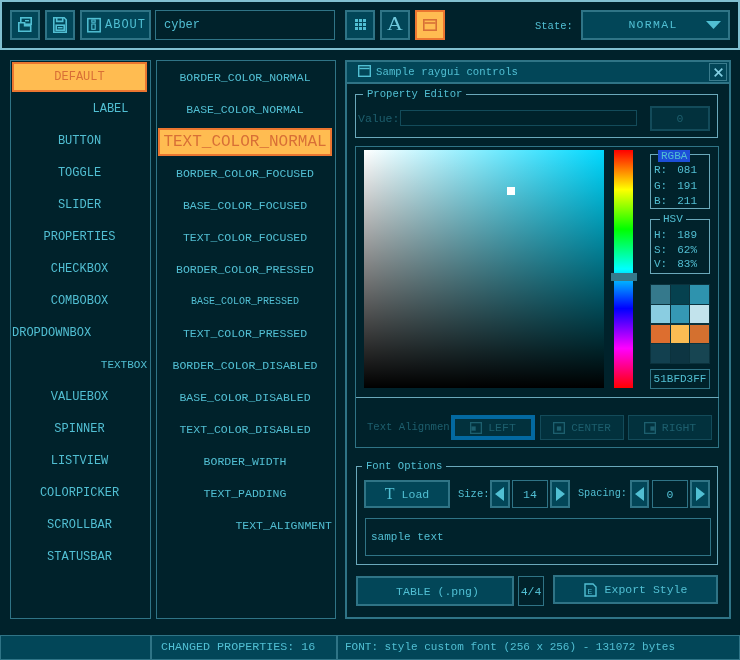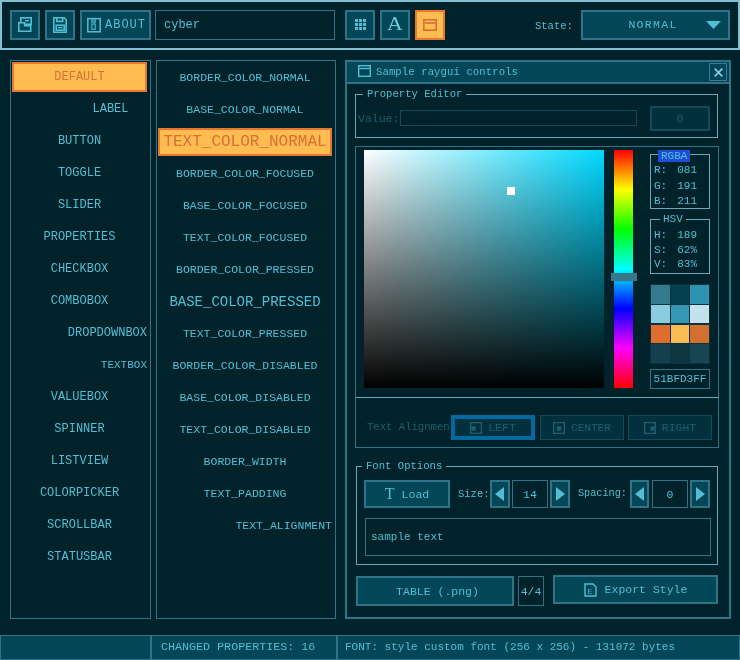--- a/index.html
+++ b/index.html
@@ -76,41 +76,41 @@
 <div class="abs" style="left:12px;top:62px;width:135px;height:30px;background:#ffbc51;border:2px solid #eb7630;"></div>
 <div id="leftlist">
     <div class="abs" style="left:12px;top:62px;width:135px;height:30px;line-height:30px;text-align:center;font-size:12px;color:#d86f36;">DEFAULT</div>
     <div class="abs" style="left:12px;top:94px;width:135px;height:30px;line-height:30px;text-align:center;font-size:12px;color:#51bfd3;margin-left:31px;">LABEL</div>
     <div class="abs" style="left:12px;top:126px;width:135px;height:30px;line-height:30px;text-align:center;font-size:12px;color:#51bfd3;">BUTTON</div>
     <div class="abs" style="left:12px;top:158px;width:135px;height:30px;line-height:30px;text-align:center;font-size:12px;color:#51bfd3;">TOGGLE</div>
     <div class="abs" style="left:12px;top:190px;width:135px;height:30px;line-height:30px;text-align:center;font-size:12px;color:#51bfd3;">SLIDER</div>
     <div class="abs" style="left:12px;top:222px;width:135px;height:30px;line-height:30px;text-align:center;font-size:12px;color:#51bfd3;">PROPERTIES</div>
     <div class="abs" style="left:12px;top:254px;width:135px;height:30px;line-height:30px;text-align:center;font-size:12px;color:#51bfd3;">CHECKBOX</div>
     <div class="abs" style="left:12px;top:286px;width:135px;height:30px;line-height:30px;text-align:center;font-size:12px;color:#51bfd3;">COMBOBOX</div>
-    <div class="abs" style="left:12px;top:318px;width:135px;height:30px;line-height:30px;text-align:right;font-size:12px;color:#51bfd3;">DROPDOWNBOX</div>
+    <div class="abs" style="left:12px;top:318px;width:135px;height:30px;line-height:30px;text-align:left;font-size:12px;color:#51bfd3;">DROPDOWNBOX</div>
     <div class="abs" style="left:12px;top:350px;width:135px;height:30px;line-height:30px;text-align:right;font-size:11px;color:#51bfd3;">TEXTBOX</div>
     <div class="abs" style="left:12px;top:382px;width:135px;height:30px;line-height:30px;text-align:center;font-size:12px;color:#51bfd3;">VALUEBOX</div>
     <div class="abs" style="left:12px;top:414px;width:135px;height:30px;line-height:30px;text-align:center;font-size:12px;color:#51bfd3;">SPINNER</div>
     <div class="abs" style="left:12px;top:446px;width:135px;height:30px;line-height:30px;text-align:center;font-size:12px;color:#51bfd3;">LISTVIEW</div>
     <div class="abs" style="left:12px;top:478px;width:135px;height:30px;line-height:30px;text-align:center;font-size:12px;color:#51bfd3;">COLORPICKER</div>
     <div class="abs" style="left:12px;top:510px;width:135px;height:30px;line-height:30px;text-align:center;font-size:12px;color:#51bfd3;">SCROLLBAR</div>
     <div class="abs" style="left:12px;top:542px;width:135px;height:30px;line-height:30px;text-align:center;font-size:12px;color:#51bfd3;">STATUSBAR</div>
   </div>
 
 <div class="abs" style="left:156px;top:60px;width:180px;height:559px;border:1px solid #2f7486;"></div>
 <div class="abs" style="left:158px;top:128px;width:174px;height:28px;background:#ffbc51;border:2px solid #eb7630;"></div>
 <div id="midlist">
     <div class="abs" style="left:158px;top:64px;width:174px;height:28px;line-height:28px;text-align:center;font-size:11.5px;color:#51bfd3;">BORDER_COLOR_NORMAL</div>
     <div class="abs" style="left:158px;top:96px;width:174px;height:28px;line-height:28px;text-align:center;font-size:11.5px;color:#51bfd3;">BASE_COLOR_NORMAL</div>
     <div class="abs" style="left:158px;top:128px;width:174px;height:32px;line-height:28px;text-align:center;font-size:16px;color:#d86f36;">TEXT_COLOR_NORMAL</div>
     <div class="abs" style="left:158px;top:160px;width:174px;height:28px;line-height:28px;text-align:center;font-size:11.5px;color:#51bfd3;">BORDER_COLOR_FOCUSED</div>
     <div class="abs" style="left:158px;top:192px;width:174px;height:28px;line-height:28px;text-align:center;font-size:11.5px;color:#51bfd3;">BASE_COLOR_FOCUSED</div>
     <div class="abs" style="left:158px;top:224px;width:174px;height:28px;line-height:28px;text-align:center;font-size:11.5px;color:#51bfd3;">TEXT_COLOR_FOCUSED</div>
     <div class="abs" style="left:158px;top:256px;width:174px;height:28px;line-height:28px;text-align:center;font-size:11.5px;color:#51bfd3;">BORDER_COLOR_PRESSED</div>
-    <div class="abs" style="left:158px;top:288px;width:174px;height:28px;line-height:28px;text-align:center;font-size:14px;color:#51bfd3;">BASE_COLOR_PRESSED</div>
+    <div class="abs" style="left:158px;top:288px;width:174px;height:28px;line-height:28px;text-align:center;font-size:10px;color:#51bfd3;">BASE_COLOR_PRESSED</div>
     <div class="abs" style="left:158px;top:320px;width:174px;height:28px;line-height:28px;text-align:center;font-size:11.5px;color:#51bfd3;">TEXT_COLOR_PRESSED</div>
     <div class="abs" style="left:158px;top:352px;width:174px;height:28px;line-height:28px;text-align:center;font-size:11.5px;color:#51bfd3;">BORDER_COLOR_DISABLED</div>
     <div class="abs" style="left:158px;top:384px;width:174px;height:28px;line-height:28px;text-align:center;font-size:11.5px;color:#51bfd3;">BASE_COLOR_DISABLED</div>
     <div class="abs" style="left:158px;top:416px;width:174px;height:28px;line-height:28px;text-align:center;font-size:11.5px;color:#51bfd3;">TEXT_COLOR_DISABLED</div>
     <div class="abs" style="left:158px;top:448px;width:174px;height:28px;line-height:28px;text-align:center;font-size:11.5px;color:#51bfd3;">BORDER_WIDTH</div>
     <div class="abs" style="left:158px;top:480px;width:174px;height:28px;line-height:28px;text-align:center;font-size:11.5px;color:#51bfd3;">TEXT_PADDING</div>
     <div class="abs" style="left:158px;top:512px;width:174px;height:28px;line-height:28px;text-align:right;font-size:11.5px;color:#51bfd3;">TEXT_ALIGNMENT</div>
   </div>
 
 <div class="abs" style="left:345px;top:60px;width:386px;height:559px;border:2px solid #2f7486;"></div>

